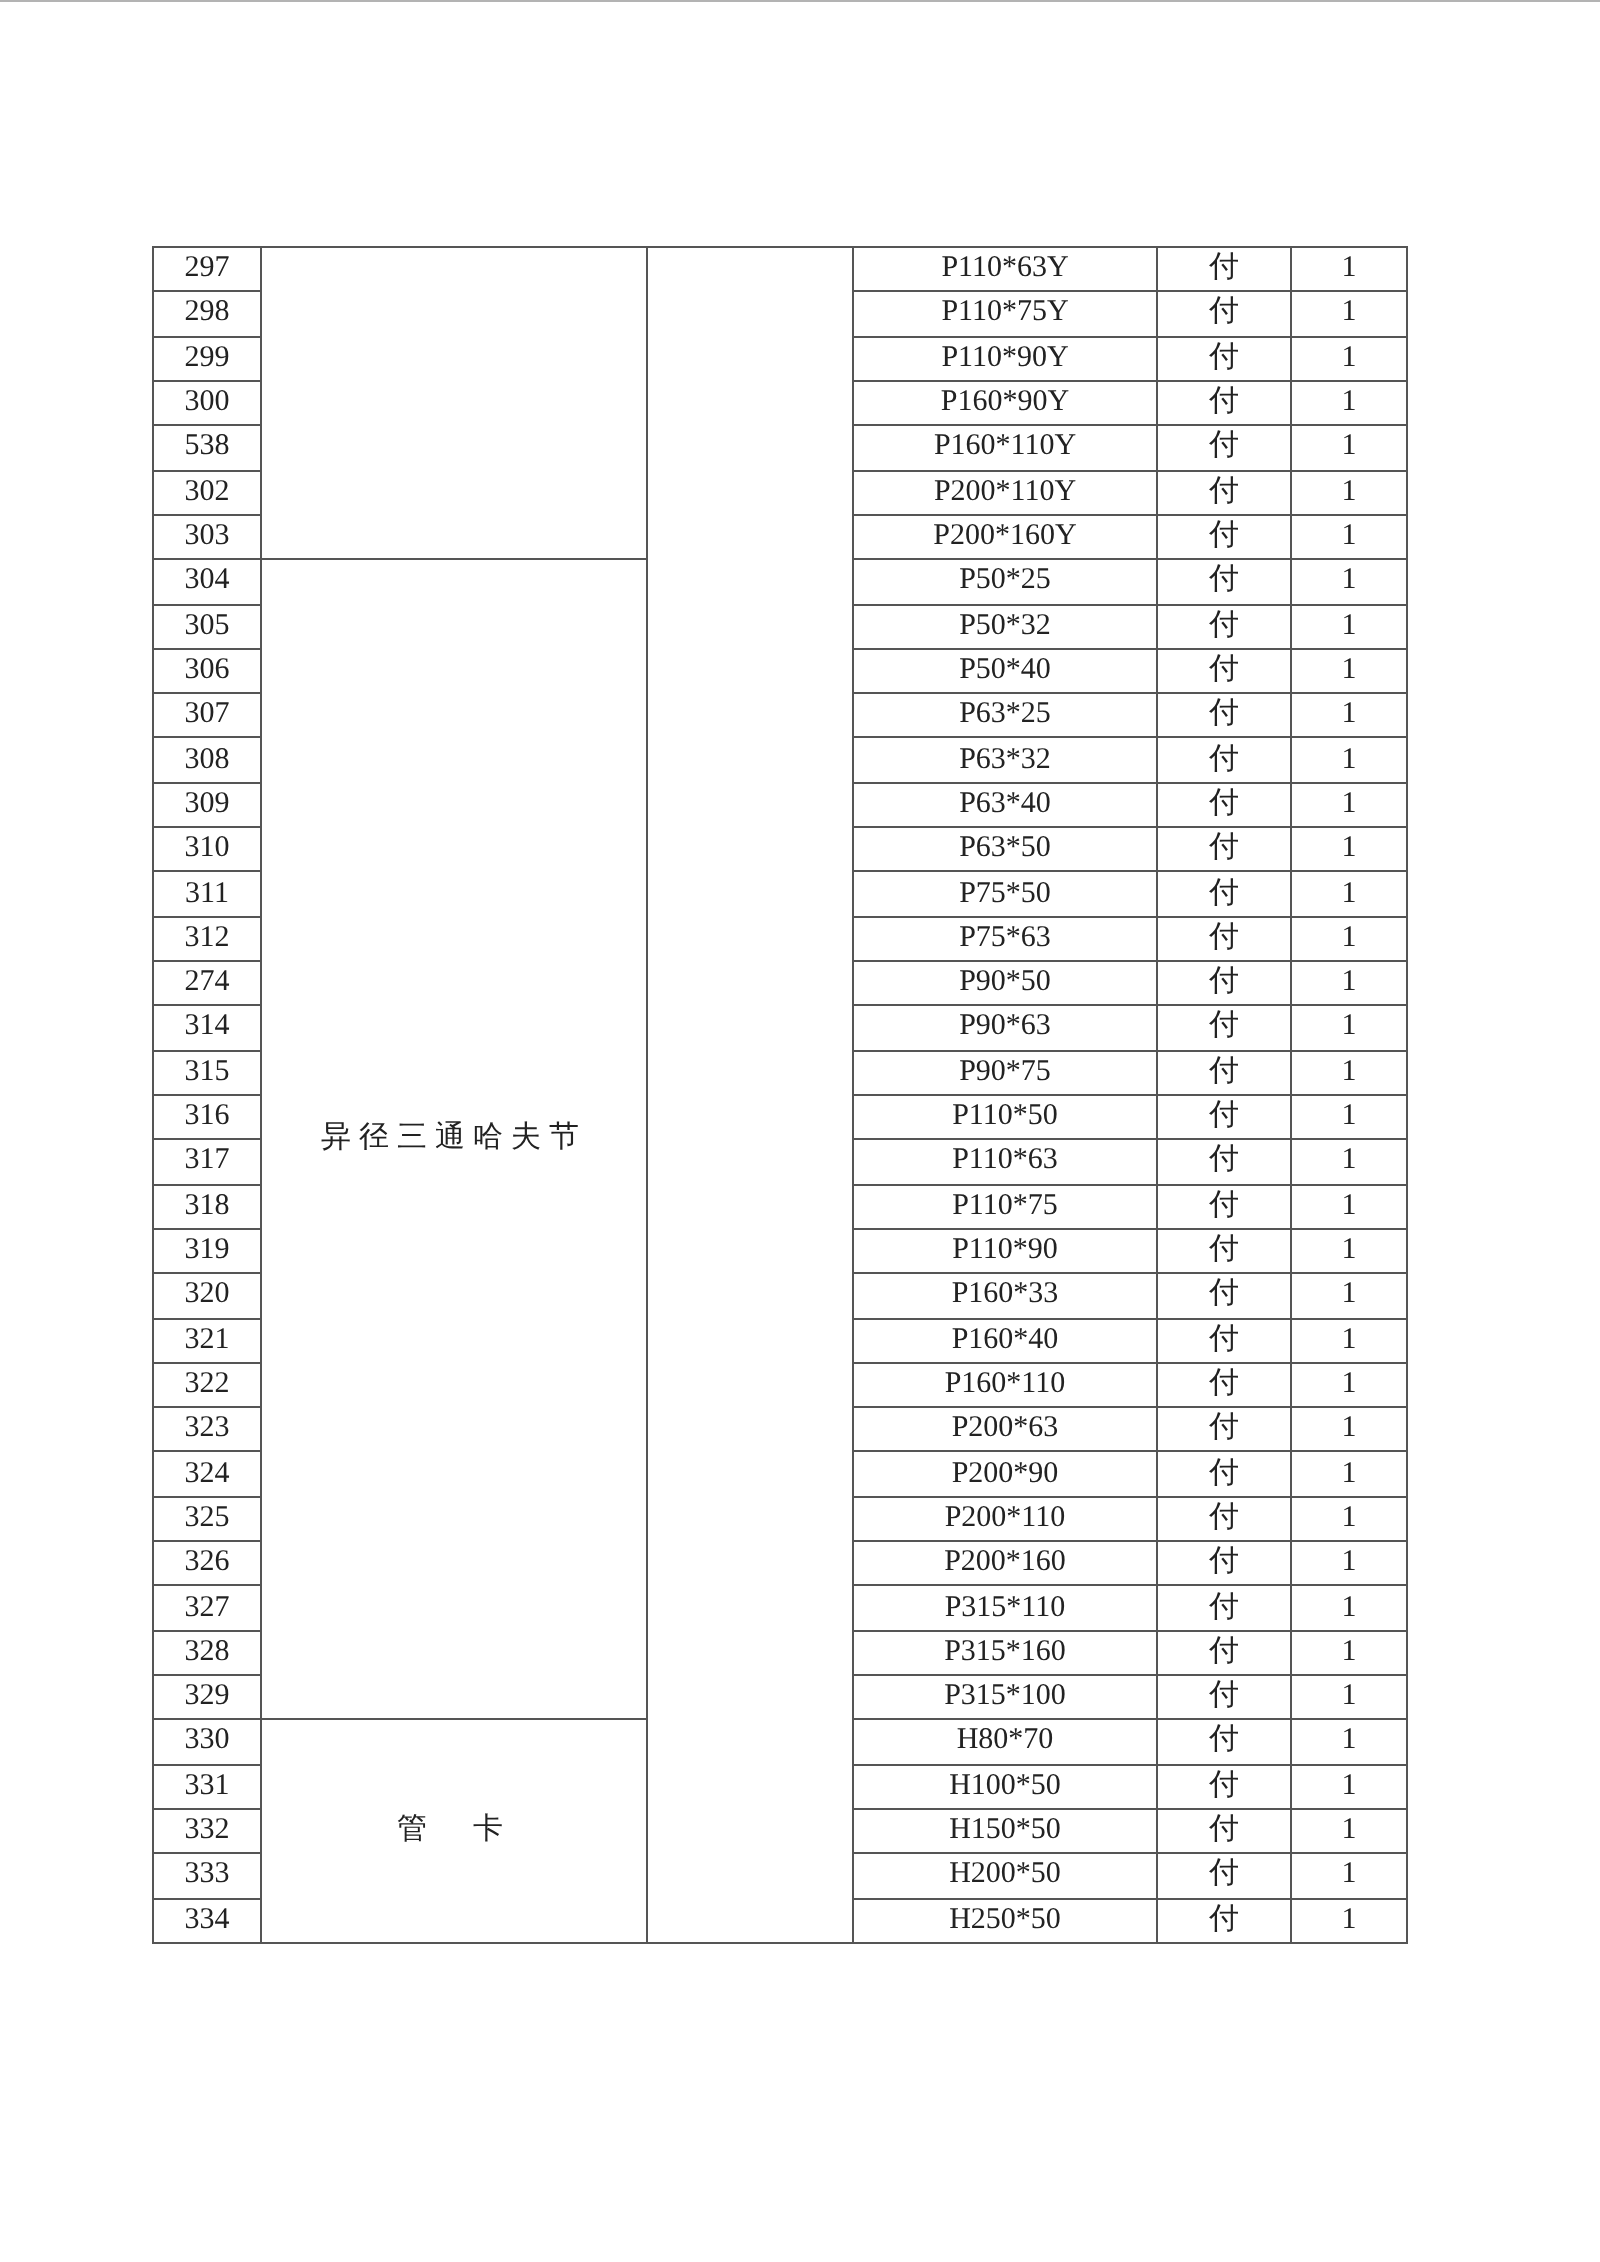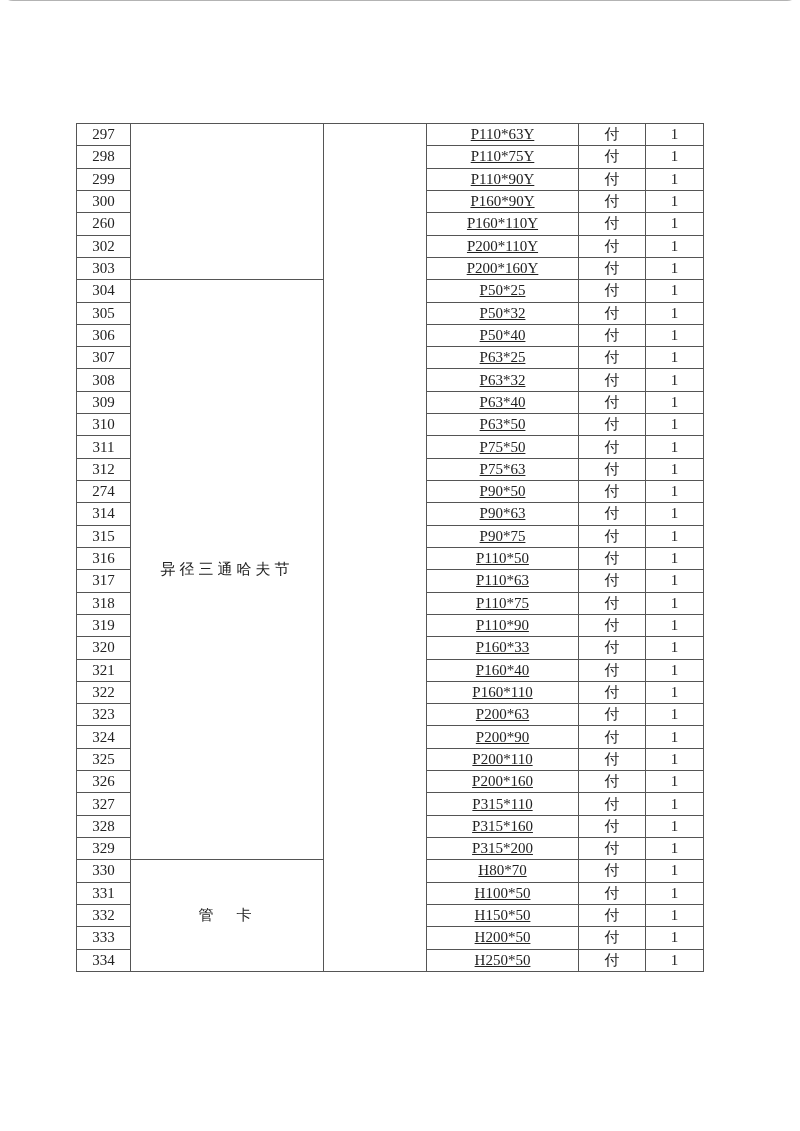--- a/index.html
+++ b/index.html
@@ -53,27 +53,26 @@
     margin-left: 42px;
   }
   td.unit-col {
     font-size: 15px;
   }
   td.num-col, td.qty-col {
     font-size: 15px;
   }
   td.spec-col {
     font-size: 15px;
-    text-decoration: underline;
   }
 </style>
 </head>
 <body>
 
-<div class="page" style="background: rgb(255, 255, 255); border-radius: 13px;">
+<div class="page" style="background: rgb(255, 255, 255);">
   <div class="scan-edge-top" style="background: rgb(179, 179, 179);"></div>
   <table class="parts">
     <colgroup>
       <col style="width:54px">
       <col style="width:193px">
       <col style="width:103px">
       <col style="width:152px">
       <col style="width:67px">
       <col style="width:58px">
     </colgroup>
@@ -98,21 +97,21 @@
           <td class="unit-col">付</td>
           <td class="qty-col">1</td>
         </tr>
         <tr>
           <td class="num-col">300</td>
           <td class="spec-col">P160*90Y</td>
           <td class="unit-col">付</td>
           <td class="qty-col">1</td>
         </tr>
         <tr>
-          <td class="num-col">260</td>
+          <td class="num-col">538</td>
           <td class="spec-col">P160*110Y</td>
           <td class="unit-col">付</td>
           <td class="qty-col">1</td>
         </tr>
         <tr>
           <td class="num-col">302</td>
           <td class="spec-col">P200*110Y</td>
           <td class="unit-col">付</td>
           <td class="qty-col">1</td>
         </tr>
@@ -268,21 +267,21 @@
           <td class="qty-col">1</td>
         </tr>
         <tr>
           <td class="num-col">328</td>
           <td class="spec-col">P315*160</td>
           <td class="unit-col">付</td>
           <td class="qty-col">1</td>
         </tr>
         <tr>
           <td class="num-col">329</td>
-          <td class="spec-col">P315*200</td>
+          <td class="spec-col">P315*100</td>
           <td class="unit-col">付</td>
           <td class="qty-col">1</td>
         </tr>
         <tr>
           <td class="num-col">330</td>
           <td class="name-col" rowspan="5">管　卡</td>
           <td class="spec-col">H80*70</td>
           <td class="unit-col">付</td>
           <td class="qty-col">1</td>
         </tr>

